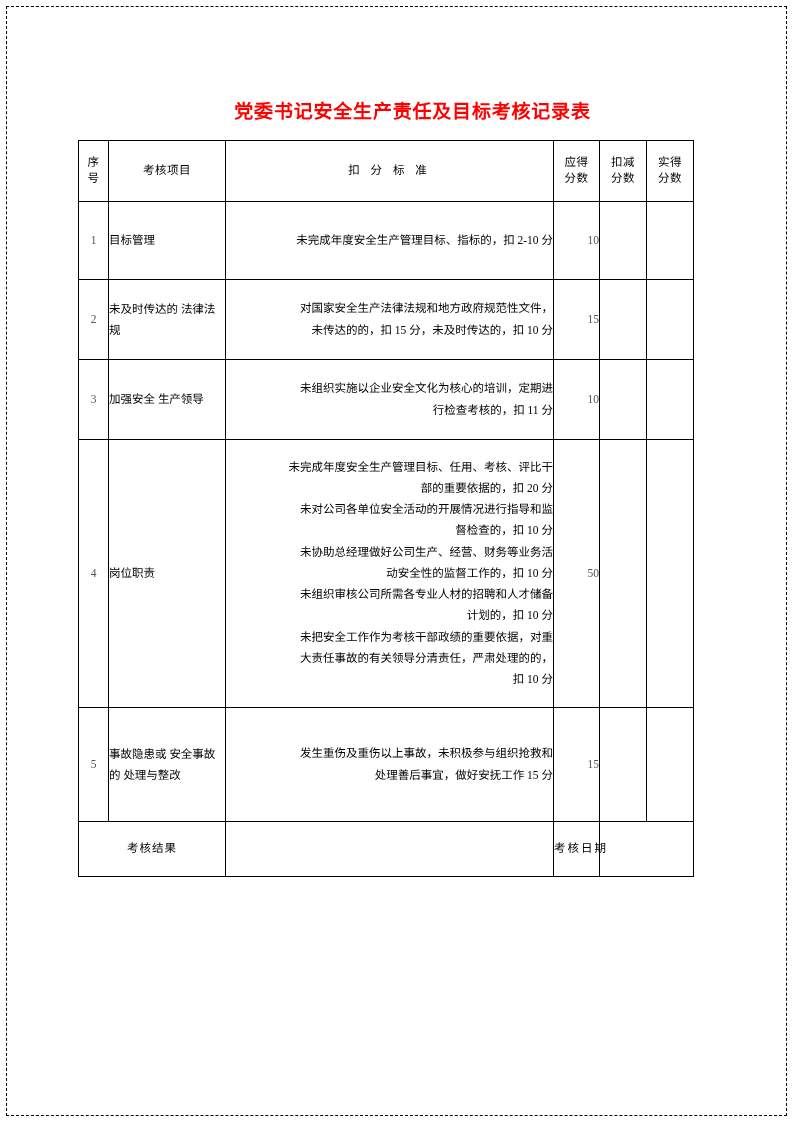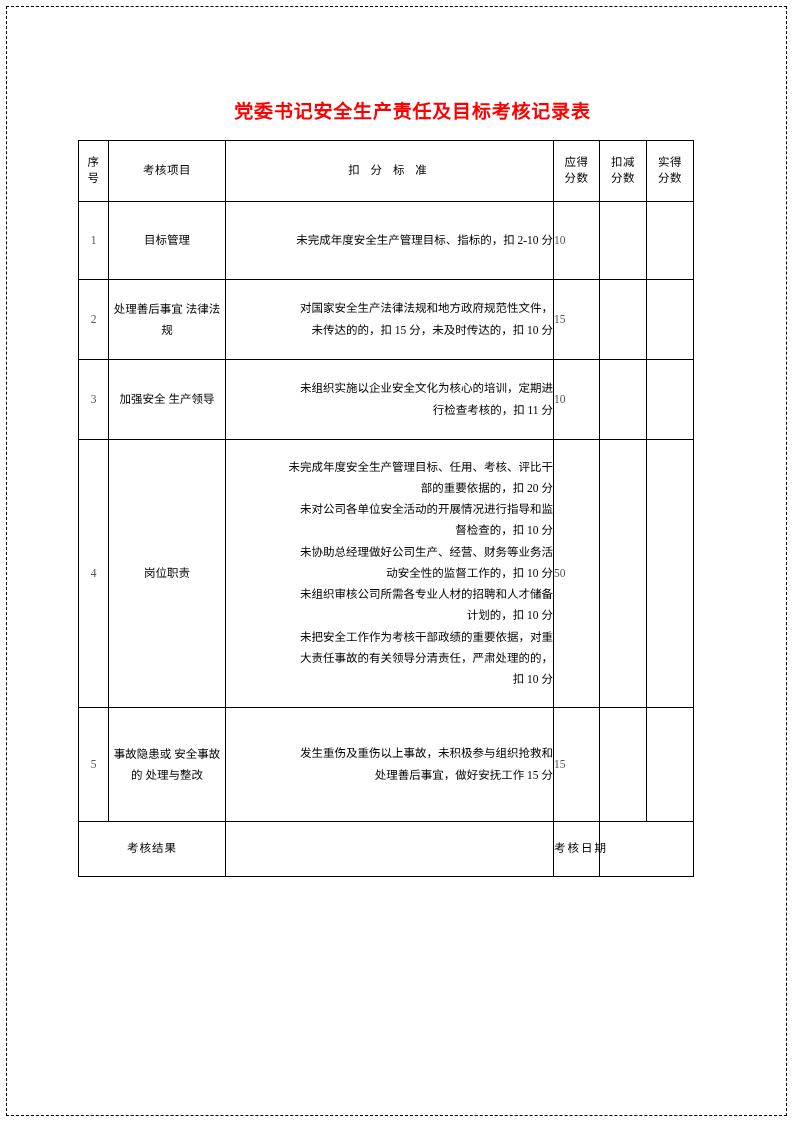--- a/index.html
+++ b/index.html
@@ -83,32 +83,31 @@
   }
   .th-stack { line-height: 1.35; }
   .th-wide { letter-spacing: 4px; }
 
   .cell-no {
     text-align: center;
     color: #555555;
     font-size: 11px;
   }
   .cell-item {
-    text-align: center;
     line-height: 1.8;
     padding: 0 4px;
   }
   .cell-std {
     text-align: right;
     padding: 6px 10px 6px 12px;
     line-height: 1.85;
   }
   .cell-std .std-line { display: block; }
   .cell-num {
-    text-align: left;
+    text-align: right;
     color: #555555;
     font-size: 11px;
   }
   .cell-blank { }
 
   .row-h1 { height: 78px; }
   .row-h2 { height: 80px; }
   .row-h3 { height: 80px; }
   .row-h4 { height: 268px; }
   .row-h5 { height: 114px; }
@@ -179,21 +178,21 @@
           <span class="std-line">未完成年度安全生产管理目标、指标的，扣 2-10 分</span>
         </td>
         <td class="cell-num">10</td>
         <td class="cell-num cell-blank"></td>
         <td class="cell-num cell-blank"></td>
       </tr>
 
       <tr class="row-h2">
         <td class="cell-no">2</td>
         <td class="cell-item">
-          <span class="std-line">处理善后事宜</span>
+          <span class="std-line">未及时传达的</span>
           <span class="std-line">法律法规</span>
         </td>
         <td class="cell-std">
           <span class="std-line">对国家安全生产法律法规和地方政府规范性文件，</span>
           <span class="std-line">未传达的的，扣 15 分，未及时传达的，扣 10 分</span>
         </td>
         <td class="cell-num">15</td>
         <td class="cell-num cell-blank"></td>
         <td class="cell-num cell-blank"></td>
       </tr>

